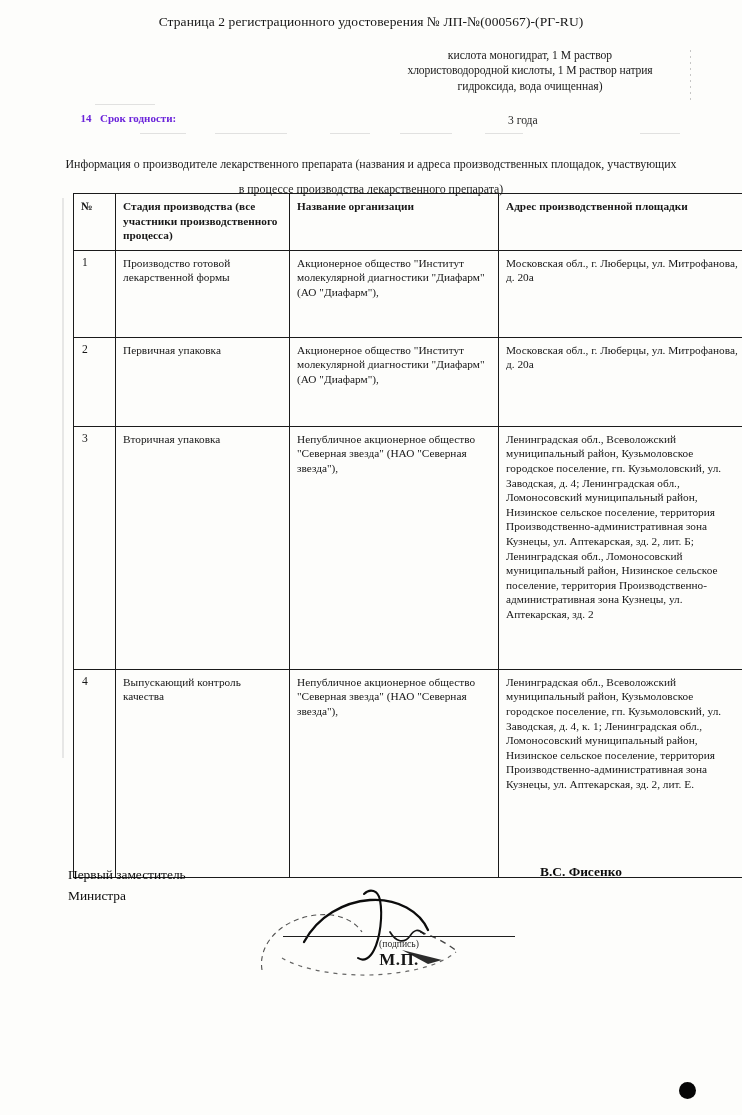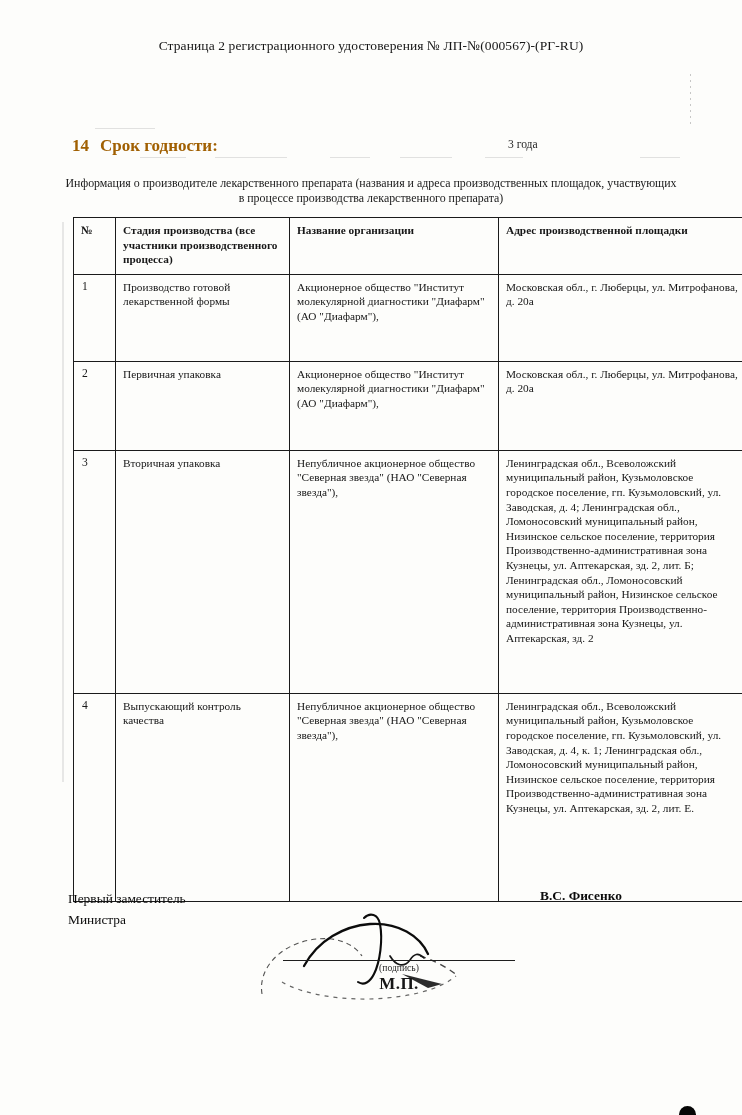--- a/index.html
+++ b/index.html
@@ -8,21 +8,20 @@
     background:#fdfdfb;
     font-family:"Liberation Serif","DejaVu Serif",serif;
     color:#1b1b1b;
     position:relative;
     overflow:hidden;
     -webkit-font-smoothing:antialiased;
   }
   .page{
     position:absolute;inset:0;
     filter:contrast(1.04) brightness(0.99);
-    margin-top:24px;
   }
   
   .doc-header{
     position:absolute;left:0;right:0;top:14px;
     text-align:center;
     font-size:13.5px;
     letter-spacing:.1px;
     color:#1a1a1a;
     white-space:nowrap;
   }
@@ -36,33 +35,33 @@
   .cont-block .l2{letter-spacing:-.1px;}
   
   .scan-rule{
     position:absolute;left:690px;top:50px;width:1px;height:52px;
     background:repeating-linear-gradient(to bottom,#9a9a9a 0 2px,transparent 2px 6px);
     opacity:.55;
   }
   
   .item14{
     position:absolute;left:72px;top:112px;
-    font-size:17px;font-weight:bold;color:#a16207;
+    font-size:11px;font-weight:bold;color:#6d28d9;text-align:center;
   }
   .item14 .num{display:inline-block;width:28px;}
   .item14-val{
     position:absolute;left:508px;top:114px;
     font-size:11.6px;color:#2a2a2a;
   }
   
   .smudge{position:absolute;background:#b9b9b9;opacity:.42;height:1px;}
   
   .info-par{
     position:absolute;left:62px;top:152px;width:618px;
-    font-size:11.9px;line-height:15px;text-align:center;color:#1e1e1e;
+    font-size:11.9px;line-height:25px;text-align:center;color:#1e1e1e;
   }
   
   .tbl{
     position:absolute;left:73px;top:193px;width:617px;
     border-collapse:collapse;
     table-layout:fixed;
   }
   .tbl td,.tbl th{
     border:1px solid #1f1f1f;
     vertical-align:top;
@@ -109,20 +108,25 @@
   }
   .edge-tick{position:absolute;background:#9d9d9d;opacity:.5;}
 </style>
 </head>
 <body>
 
 <div class="page">
 
   <div class="doc-header">Страница 2   регистрационного удостоверения № ЛП-№(000567)-(РГ-RU)</div>
 
+  <div class="cont-block">
+    <div>кислота моногидрат, 1 М раствор</div>
+    <div class="l2">хлористоводородной кислоты, 1 М раствор натрия</div>
+    <div>гидроксида, вода очищенная)</div>
+  </div>
   <div class="scan-rule"></div>
 
   <div class="item14">
     <span class="num">14</span><span>Срок годности:</span>
   </div>
   <div class="item14-val">3 года</div>
 
   <div class="smudge" style="left:95px;top:104px;width:60px;"></div>
   <div class="smudge" style="left:140px;top:133px;width:46px;"></div>
   <div class="smudge" style="left:215px;top:133px;width:72px;"></div>

